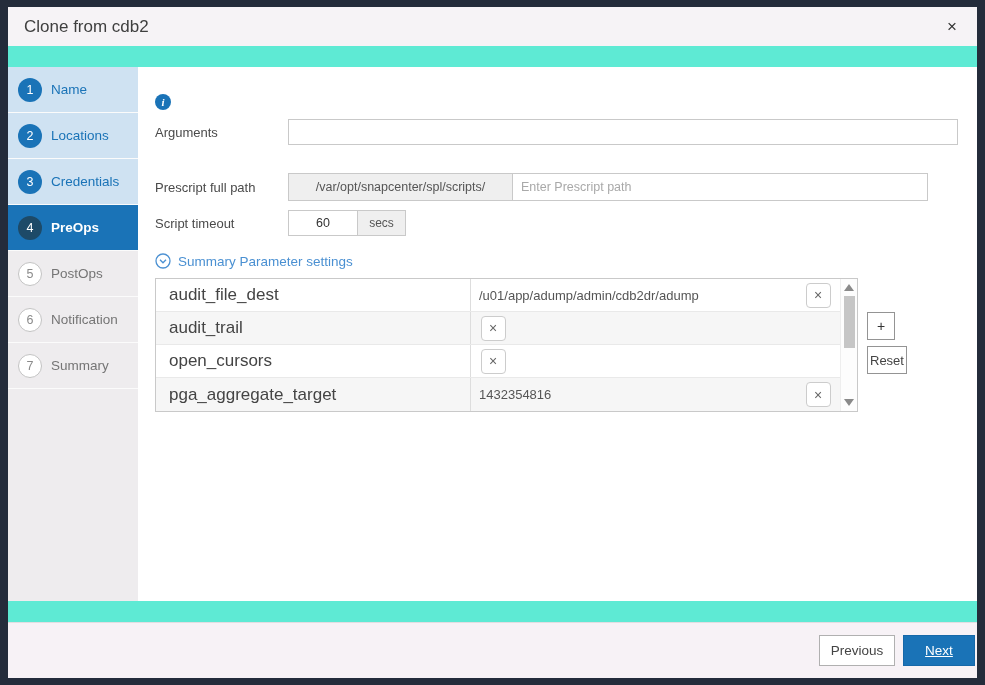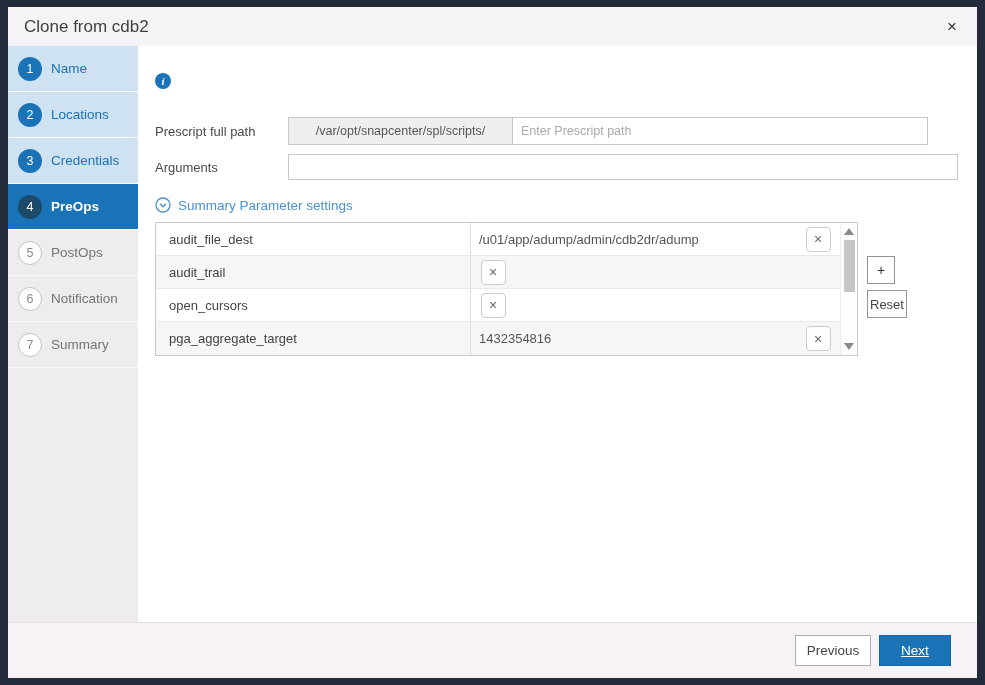--- a/index.html
+++ b/index.html
@@ -1,20 +1,20 @@
 <!DOCTYPE html>
 <html><head>
 <meta charset="utf-8">
 <style>
   * { margin:0; padding:0; box-sizing:border-box; }
   html,body { background:#d8d8d8; }
   body { font-family:"Liberation Sans", sans-serif; }
 
   .window { width:985px; height:685px; background:#242c3b; padding:7px 8px; display:flex; }
-  .dialog { flex:1; display:flex; flex-direction:column; background:#5eead4; overflow:hidden; }
+  .dialog { flex:1; display:flex; flex-direction:column; background:#5eead4; overflow:hidden;gap:21px; }
 
   
   .titlebar { height:39px; background:#f6f3f6; display:flex; align-items:center; padding:0 16px; flex:0 0 auto; }
   .titlebar .title { font-size:17px; color:#3f3f3f; }
   .titlebar .close { margin-left:auto; font-size:17px; color:#333; cursor:pointer; line-height:1; padding:2px 4px; }
 
   
   .bodywrap { flex:1; display:flex; overflow:hidden; }
   .sidebar { width:130px; background:#eeecee; display:flex; flex-direction:column; flex:0 0 auto; }
   .step { height:46px; display:flex; align-items:center; padding-left:10px; gap:9px; font-size:13.5px; border-bottom:1px solid #fbfbfb; cursor:pointer; }
@@ -45,37 +45,37 @@
   .timeout-input { width:70px; height:26px !important; text-align:center; }
   .suffix-box { width:48px; height:26px; background:#efefef; border:1px solid #c9c9c9; border-left:none; font-size:12px; color:#555; display:flex; align-items:center; justify-content:center; }
 
   .param-link { margin-top:17px; display:flex; align-items:center; gap:7px; color:#4a90d2; font-size:13.5px; cursor:pointer; width:max-content; }
 
   .table-zone { display:flex; align-items:flex-start; margin-top:9px; gap:9px; }
   .ptable { width:703px; border:1px solid #c9c9c9; position:relative; background:#fff; }
   .prow { display:flex; height:33px; align-items:stretch; border-bottom:1px solid #e9e9e9; background:#fff; }
   .prow:last-child { border-bottom:none; }
   .prow.alt { background:#f6f6f6; }
-  .pcell-name { width:315px; border-right:1px solid #ddd; display:flex; align-items:center; padding-left:13px; font-size:13px; color:#444;text-align:center; }
+  .pcell-name { width:315px; border-right:1px solid #ddd; display:flex; align-items:center; padding-left:13px; font-size:17px; color:#444;text-align:center; }
   .pcell-val { flex:1; display:flex; align-items:center; padding-left:8px; font-size:13px; color:#555; }
   .pcell-act { width:44px; display:flex; align-items:center; justify-content:center; }
   .pcell-sb { width:17px; }
   .del-btn { width:25px; height:25px; border:1px solid #ccc; border-radius:4px; background:#fff; color:#666; font-size:14px; line-height:1; cursor:pointer; display:flex; align-items:center; justify-content:center; }
 
   .scrollbar { position:absolute; top:0; right:0; bottom:0; width:17px; background:#fdfdfd; border-left:1px solid #eee; display:flex; flex-direction:column; align-items:center; padding:5px 0; }
   .sb-up { width:0; height:0; border-left:5px solid transparent; border-right:5px solid transparent; border-bottom:7px solid #8a8a8a; cursor:pointer; }
   .sb-down { width:0; height:0; border-left:5px solid transparent; border-right:5px solid transparent; border-top:7px solid #8a8a8a; margin-top:auto; cursor:pointer; }
   .sb-thumb { width:11px; height:52px; background:#c6c6c6; margin-top:5px; cursor:pointer; }
 
   .side-btns { display:flex; flex-direction:column; gap:6px; margin-top:34px; align-items:flex-start; }
   .plus-btn { width:28px; height:28px; border:1px solid #949494; background:#fff; color:#333; font-size:14px; cursor:pointer; }
   .reset-btn { height:28px; padding:0 2px; border:1px solid #949494; background:#fff; color:#444; font-size:13px; cursor:pointer; }
 
   
-  .footer { height:56px; background:#f7f2f6; border-top:1px solid #e2dee2; display:flex; align-items:center; justify-content:flex-end; gap:8px; padding-right:26px; flex:0 0 auto; }
+  .footer { height:56px; background:#f7f2f6; border-top:1px solid #e2dee2; display:flex; align-items:center; justify-content:flex-end; gap:8px; padding-right:2px; flex:0 0 auto; }
   .btn-prev { width:76px; height:31px; background:#fff; border:1px solid #b0b0b0; color:#444; font-size:13.5px; cursor:pointer; font-family:"Liberation Sans", sans-serif; }
   .btn-next { width:72px; height:31px; background:#1a73b7; border:1px solid #1668a9; color:#fff; font-size:13.5px; cursor:pointer; font-family:"Liberation Sans", sans-serif;text-decoration:underline; }
 </style>
 </head>
 <body>
 
 <div class="window">
   <div class="dialog">
 
     <div class="titlebar">
@@ -115,31 +115,36 @@
           <span class="lbl">Summary</span>
         </div>
         </div>
 
       <div class="content">
 
         <div class="heading">
           <span class="info-icon">i</span>
         </div>
 
+        <div class="form-row">
+          <span class="flabel">Arguments</span>
+          <input class="txt args-input" type="text" value="" style="">
+        </div>
+
         <div class="form-row first">
           <span class="flabel">Prescript full path</span>
           <span class="prefix-box">/var/opt/snapcenter/spl/scripts/</span>
           <input class="txt path-input" type="text" placeholder="Enter Prescript path" style="">
         </div>
 
         <div class="form-row">
-          <span class="flabel">Arguments</span>
-          <input class="txt args-input" type="text" value="" style="">
-        </div>
-
+          <span class="flabel">Script timeout</span>
+          <input class="txt timeout-input" type="text" value="60" style="">
+          <span class="suffix-box">secs</span>
+        </div>
 
         <div class="param-link">
           <svg width="16" height="16" viewBox="0 0 16 16">
             <circle cx="8" cy="8" r="7" fill="none" stroke="#4a90d2" stroke-width="1.3"></circle>
             <polyline points="5,6.8 8,9.8 11,6.8" fill="none" stroke="#4a90d2" stroke-width="1.3"></polyline>
           </svg>
           <span>Summary Parameter settings</span>
         </div>
 
         <div class="table-zone">

